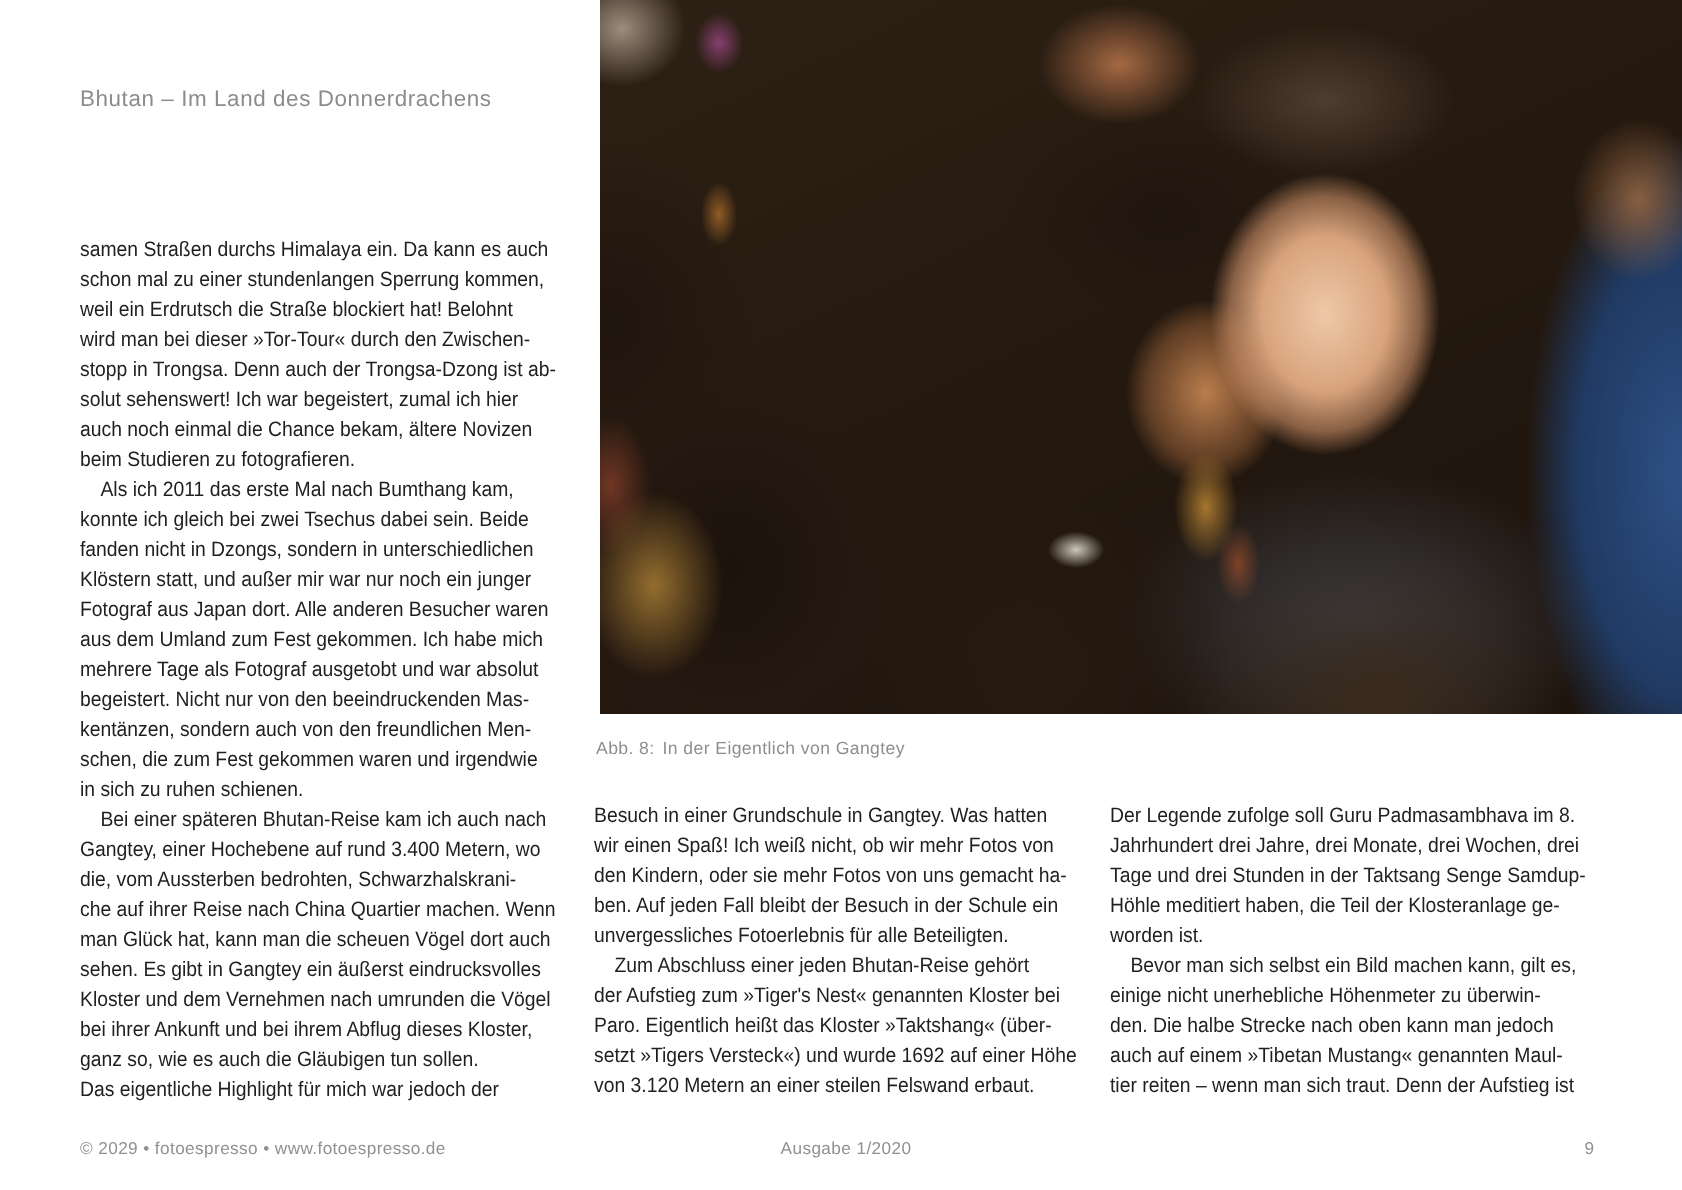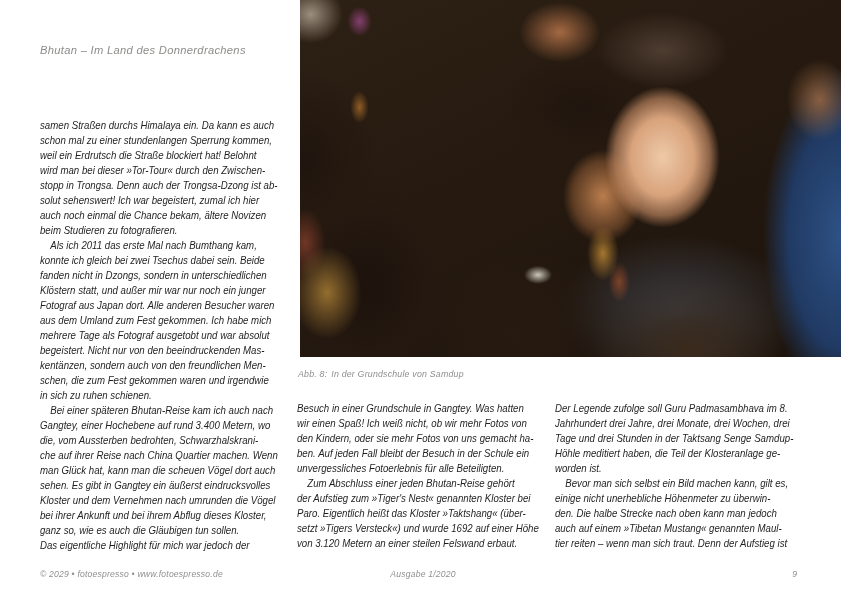--- a/index.html
+++ b/index.html
@@ -2,21 +2,21 @@
 <html lang="de"><head>
 <meta charset="utf-8">
 <style>
   html,body{margin:0;padding:0;}
   body{
     width:841px;height:595px;position:relative;overflow:hidden;
     background:#ffffff;
     font-family:"Liberation Sans", sans-serif;
     -webkit-font-smoothing:antialiased;
   }
-  .page{position:absolute;inset:0;width:841px;height:595px;background:#ffffff;font-style:italic;}
+  .page{position:absolute;inset:0;width:841px;height:595px;background:#ffffff;}
 
   .running-head{
     position:absolute;left:40px;top:44px;
     font-size:11.2px;color:#8c8c8a;letter-spacing:.3px;
   }
 
   
   .photo{
     position:absolute;left:300px;top:0;width:541px;height:357px;overflow:hidden;
     background:
@@ -79,21 +79,21 @@
 </head>
 <body>
 
 <div class="page">
 
   <div class="running-head">Bhutan – Im Land des Donnerdrachens</div>
 
   <div class="photo"></div>
 
   <div class="figure-caption">
-    <span class="fig-label">Abb. 8:</span><span>In der Grundschule von Samdup</span>
+    <span class="fig-label">Abb. 8:</span><span>In der Eigentlich von Gangtey</span>
   </div>
 
   <div class="col col-left">
     <p>samen Straßen durchs Himalaya ein. Da kann es auch
 schon mal zu einer stundenlangen Sperrung kommen,
 weil ein Erdrutsch die Straße blockiert hat! Belohnt
 wird man bei dieser »Tor-Tour« durch den Zwischen-
 stopp in Trongsa. Denn auch der Trongsa-Dzong ist ab-
 solut sehenswert! Ich war begeistert, zumal ich hier
 auch noch einmal die Chance bekam, ältere Novizen

